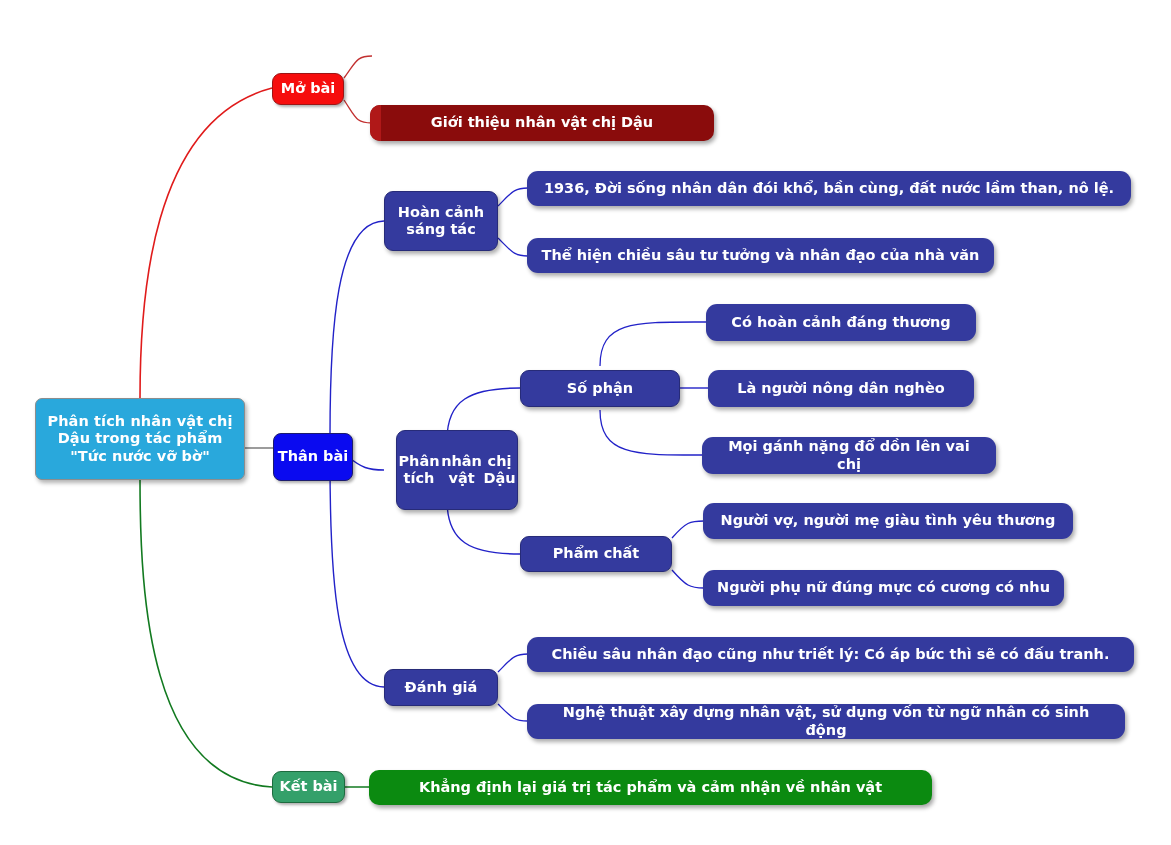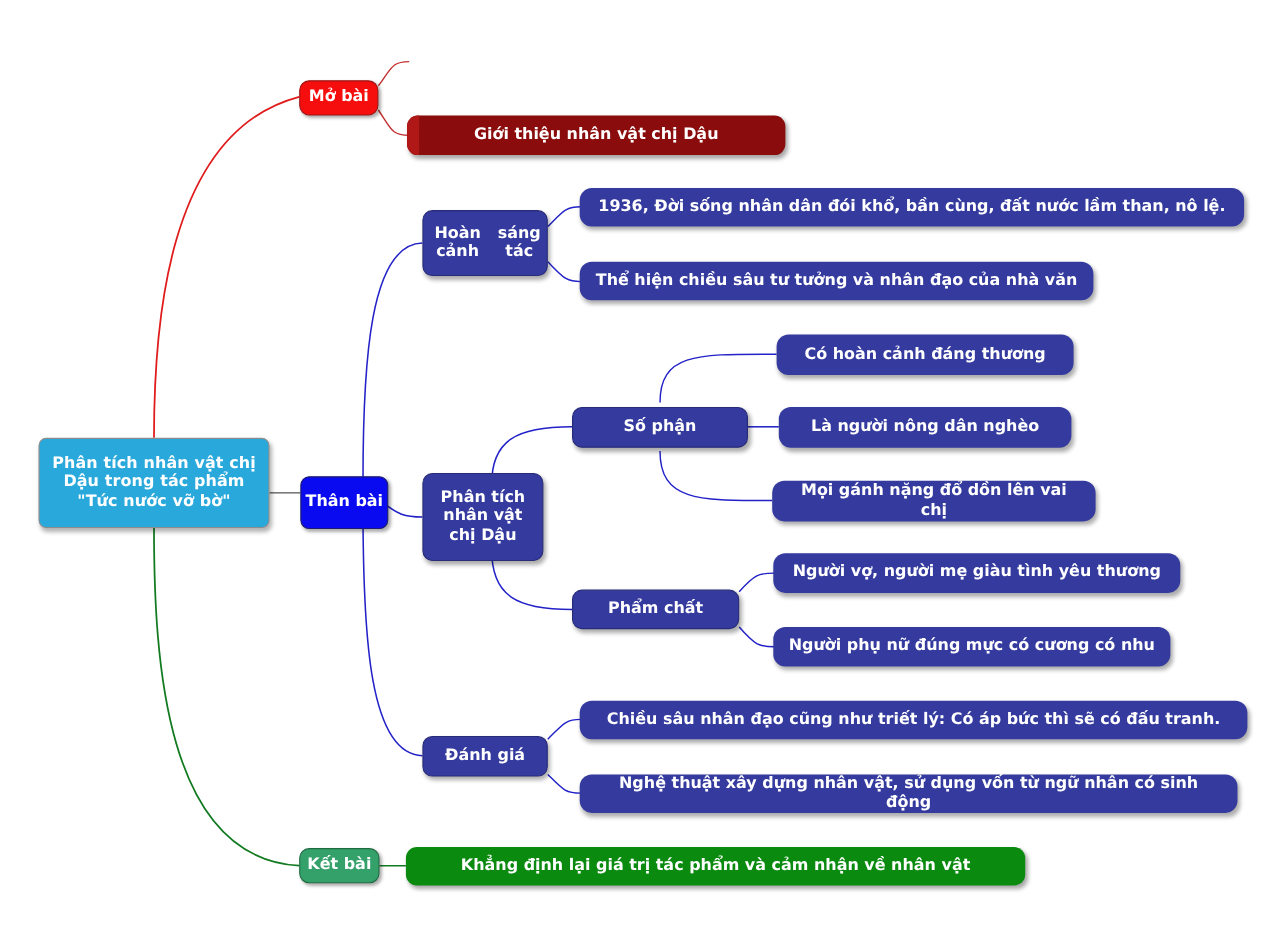--- a/index.html
+++ b/index.html
@@ -166,34 +166,34 @@
 
 
   <div class="node n-red-leaf" style="left:370px; top:105px; width:344px; height:36px;">
     <span>Giới thiệu nhân vật chị Dậu</span>
   </div>
 
   <div class="node n-body" style="left:273px; top:433px; width:80px; height:48px;">
     <span>Thân bài</span>
   </div>
 
-  <div class="node n-indigo" style="left:384px; top:191px; width:114px; height:60px; ">
+  <div class="node n-indigo" style="left:384px; top:191px; width:114px; height:60px; flex-direction:column;">
     <span>Hoàn cảnh</span>
     <span>sáng tác</span>
   </div>
 
   <div class="node n-indigo-leaf" style="left:527px; top:171px; width:604px; height:35px;">
     <span>1936, Đời sống nhân dân đói khổ, bần cùng, đất nước lầm than, nô lệ.</span>
   </div>
 
   <div class="node n-indigo-leaf" style="left:527px; top:238px; width:467px; height:35px;">
     <span>Thể hiện chiều sâu tư tưởng và nhân đạo của nhà văn</span>
   </div>
 
-  <div class="node n-indigo" style="left:384px; top:430px; width:110px; height:80px; flex-direction:column;">
+  <div class="node n-indigo" style="left:396px; top:430px; width:122px; height:80px; flex-direction:row;">
     <span>Phân tích</span>
     <span>nhân vật</span>
     <span>chị Dậu</span>
   </div>
 
   <div class="node n-indigo" style="left:520px; top:370px; width:160px; height:37px;">
     <span>Số phận</span>
   </div>
 
   <div class="node n-indigo-leaf" style="left:706px; top:304px; width:270px; height:37px;">

